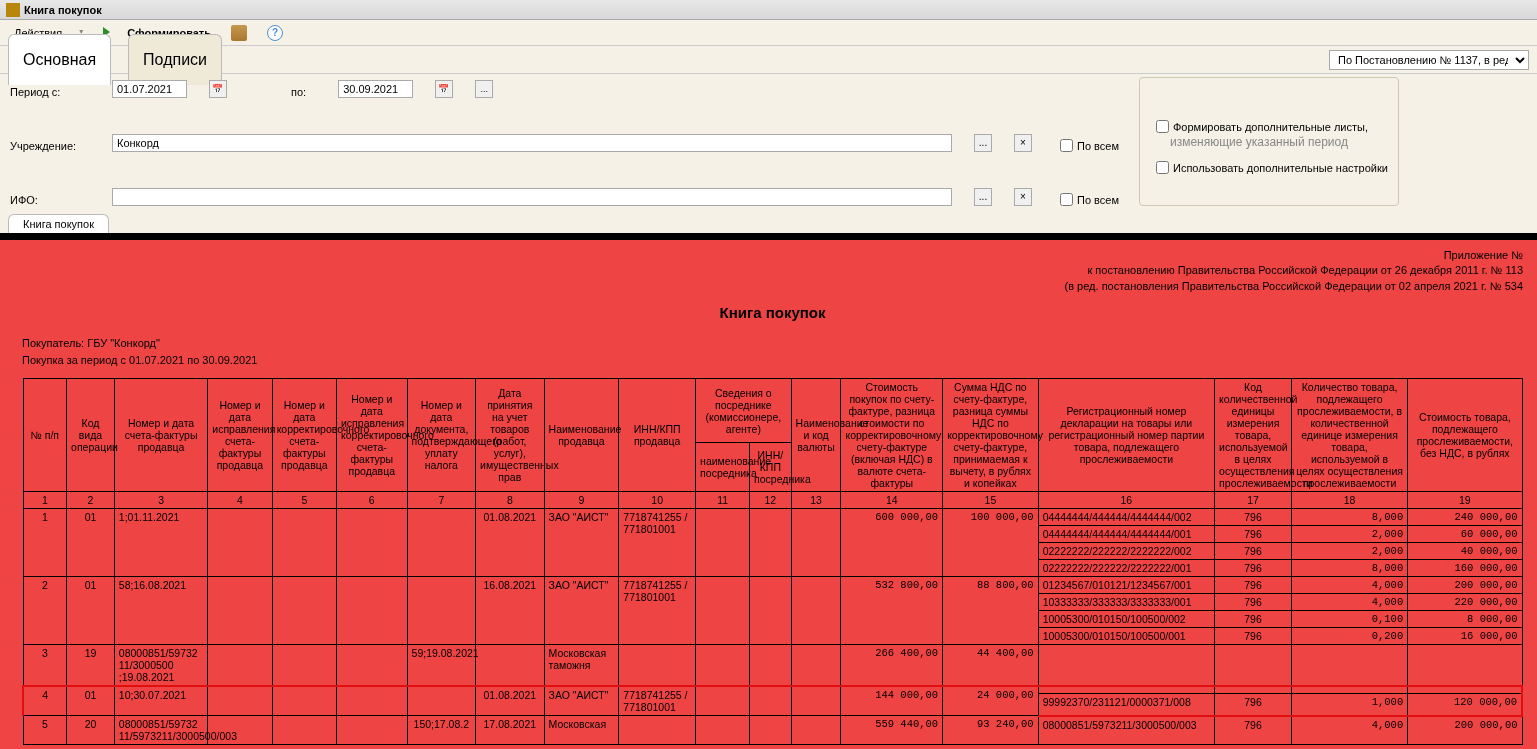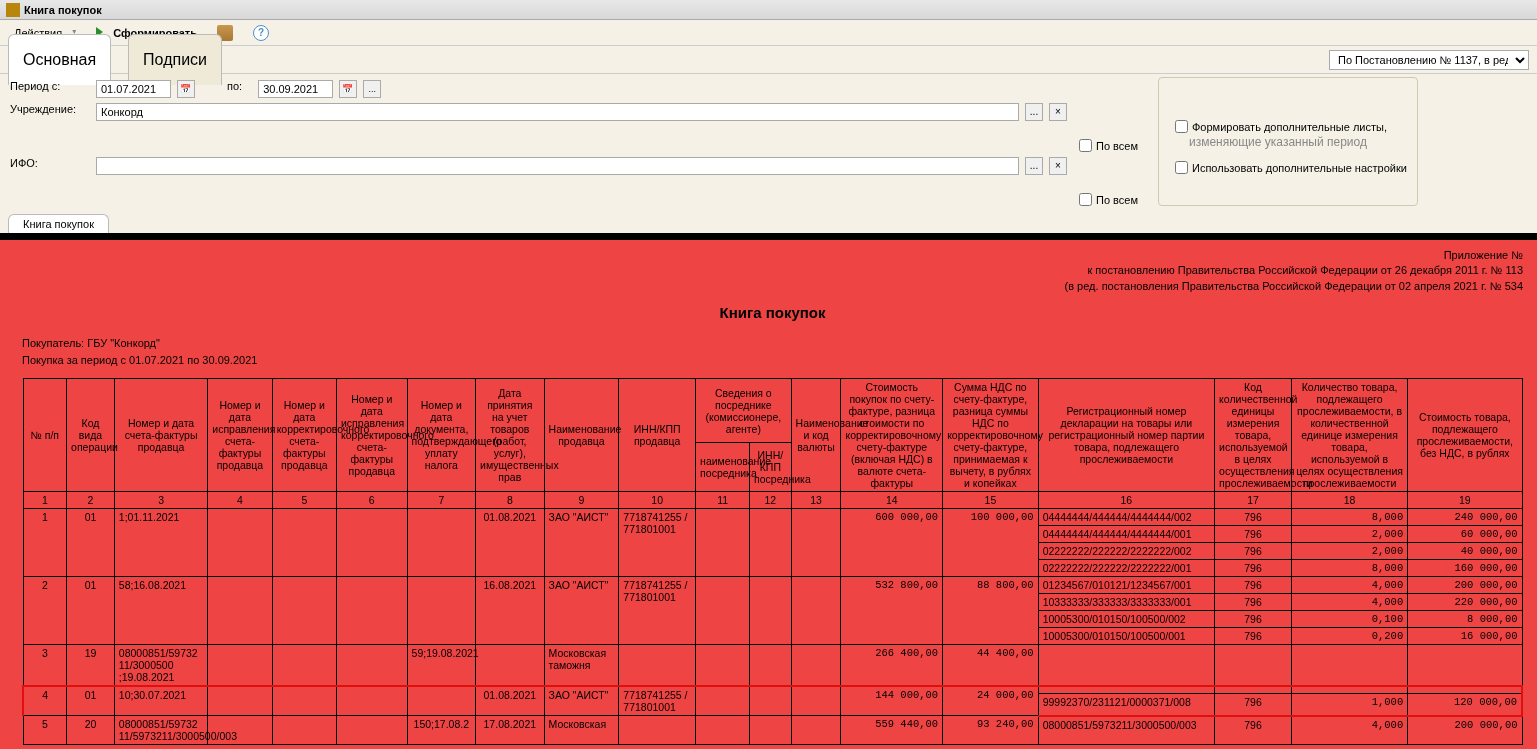--- a/index.html
+++ b/index.html
@@ -3,41 +3,41 @@
 <meta charset="utf-8">
 <style>
 * { box-sizing: border-box; margin: 0; padding: 0; }
 body { font-family: Arial, sans-serif; font-size: 11px; background: #fff; overflow: hidden; }
 
 .titlebar { background: linear-gradient(#e8e8e8, #d8d8d8); border-bottom: 1px solid #aaa; padding: 2px 6px; display: flex; align-items: center; height: 20px; }
 .titlebar-icon { width: 14px; height: 14px; background: #b8860b; margin-right: 4px; display: inline-block; }
 .titlebar-text { font-weight: bold; font-size: 11px; }
 
 .toolbar { background: #f5f1e6; border-bottom: 1px solid #ccc; padding: 3px 6px; display: flex; align-items: center; gap: 4px; height: 26px; }
-.toolbar-btn { background: transparent; border: none; padding: 2px 8px; font-size: 11px; cursor: pointer; display: flex; align-items: flex-start; gap: 10px; }
+.toolbar-btn { background: transparent; border: none; padding: 2px 8px; font-size: 11px; cursor: pointer; display: flex; align-items: flex-start; gap: 17px; }
 .green-triangle { width: 0; height: 0; border-left: 7px solid #2a8f2a; border-top: 5px solid transparent; border-bottom: 5px solid transparent; display: inline-block; }
 .dropdown-arrow { font-size: 8px; color: #888; }
 .toolbar-icon { width: 16px; height: 16px; display: inline-block; }
 .toolbar-icon.tree { background: linear-gradient(#c89850, #a87830); border-radius: 2px; }
 .toolbar-icon.help { background: #fff; border: 1.5px solid #4a90d0; border-radius: 50%; color: #4a90d0; font-weight: bold; text-align: center; line-height: 13px; font-size: 10px; }
 
 .topbar-row { background: #f5f1e6; padding: 2px 8px; display: flex; align-items: center; justify-content: space-between; height: 28px; border-bottom: 1px solid #ccc; }
 .tabs-container { display: flex; gap: 0; }
 .tab { padding: 16px 14px; background: #efe9d8; border: 1px solid #bbb; border-bottom: none; border-radius: 6px 6px 0 0; font-size: 16px; cursor: pointer; margin-right: 17px; }
 .tab.active { background: #fff; }
 .combo-select { border: 1px solid #aaa; padding: 2px 4px; background: #fff; font-size: 11px; width: 200px; }
 
 .filters { background: #f5f1e6; padding: 6px 10px; display: flex; gap: 20px; }
 .filters-left { display: flex; flex-direction: column; gap: 5px; }
-.filter-row { display: flex; align-items: flex-start; gap: 6px; }
+.filter-row { display: flex; align-items: flex-end; gap: 22px; }
 .filter-label { width: 80px; font-size: 11px; }
 .date-input { border: 1px solid #aaa; padding: 2px 4px; width: 75px; background: #fff; font-size: 11px; }
 .date-btn { width: 18px; height: 18px; border: 1px solid #aaa; background: #f0f0f0; font-size: 9px; cursor: pointer; line-height: 14px; text-align: center; }
 .text-input { border: 1px solid #aaa; padding: 2px 4px; background: #fff; font-size: 11px; }
-.wide-input { width: 923px; }
+.wide-input { width: 840px; }
 .input-btn { width: 18px; height: 18px; border: 1px solid #aaa; background: #f0f0f0; font-size: 10px; cursor: pointer; line-height: 14px; text-align: center; }
 .checkbox-row { display: flex; align-items: center; gap: 4px; margin-left: 6px; font-size: 11px; margin-top: 36px; }
 .filters-right { border: 1px solid #d0c8b0; border-radius: 4px; padding: 6px 10px; display: flex; flex-direction: column; gap: 6px; position: relative; margin-top: -3px; }
 .subtext { color: #888; font-size: 12px; padding-left: 20px; margin-top: -4px; }
 
 .sub-tab-row { background: #f5f1e6; padding: 2px 8px 0 8px; display: flex; }
 .sub-tab { padding: 3px 14px; background: #fff; border: 1px solid #bbb; border-bottom: none; border-radius: 6px 6px 0 0; font-size: 11px; }
 
 .report-area { background: #ef4444; border-top: 7px solid #000000; padding: 8px 14px 8px 22px; height: calc(100vh - 180px); overflow: auto; position: relative; }
 .report-header-right { text-align: right; font-size: 11px; line-height: 1.4; margin-bottom: 6px; }

